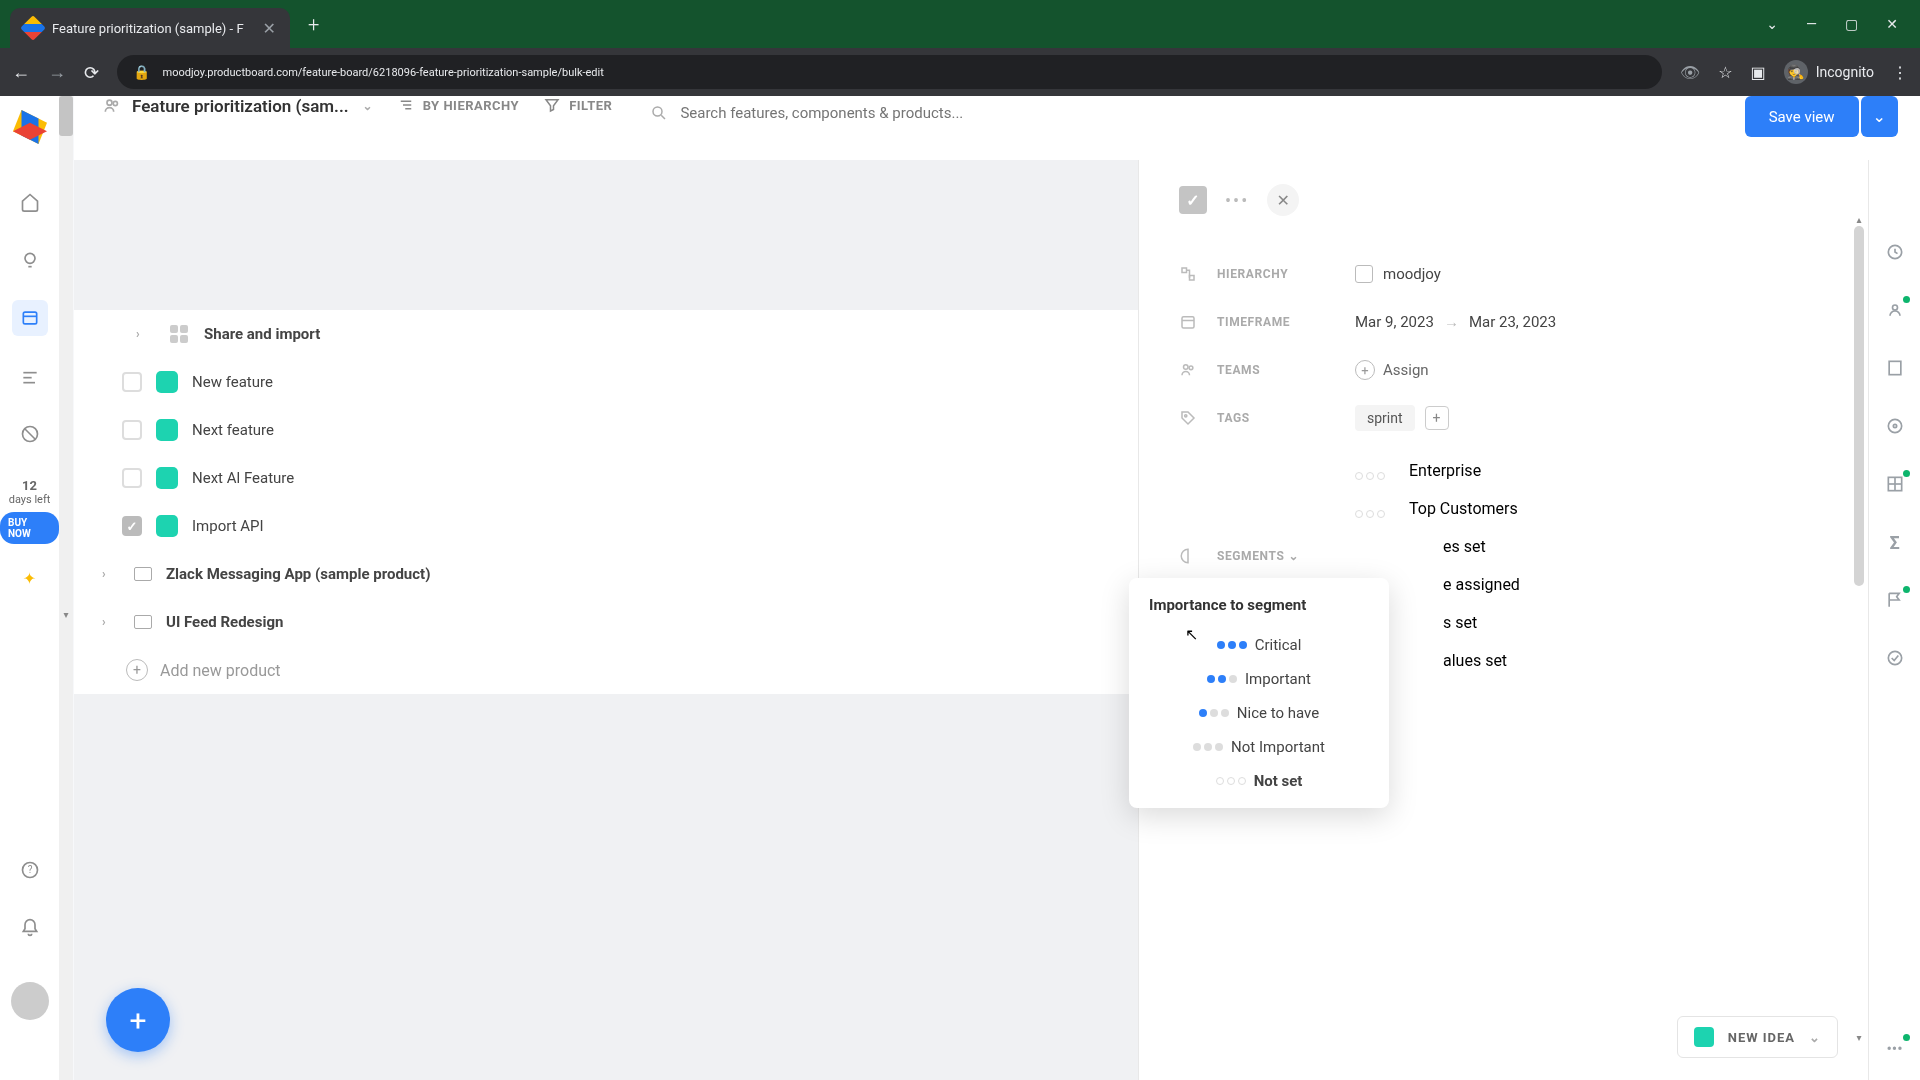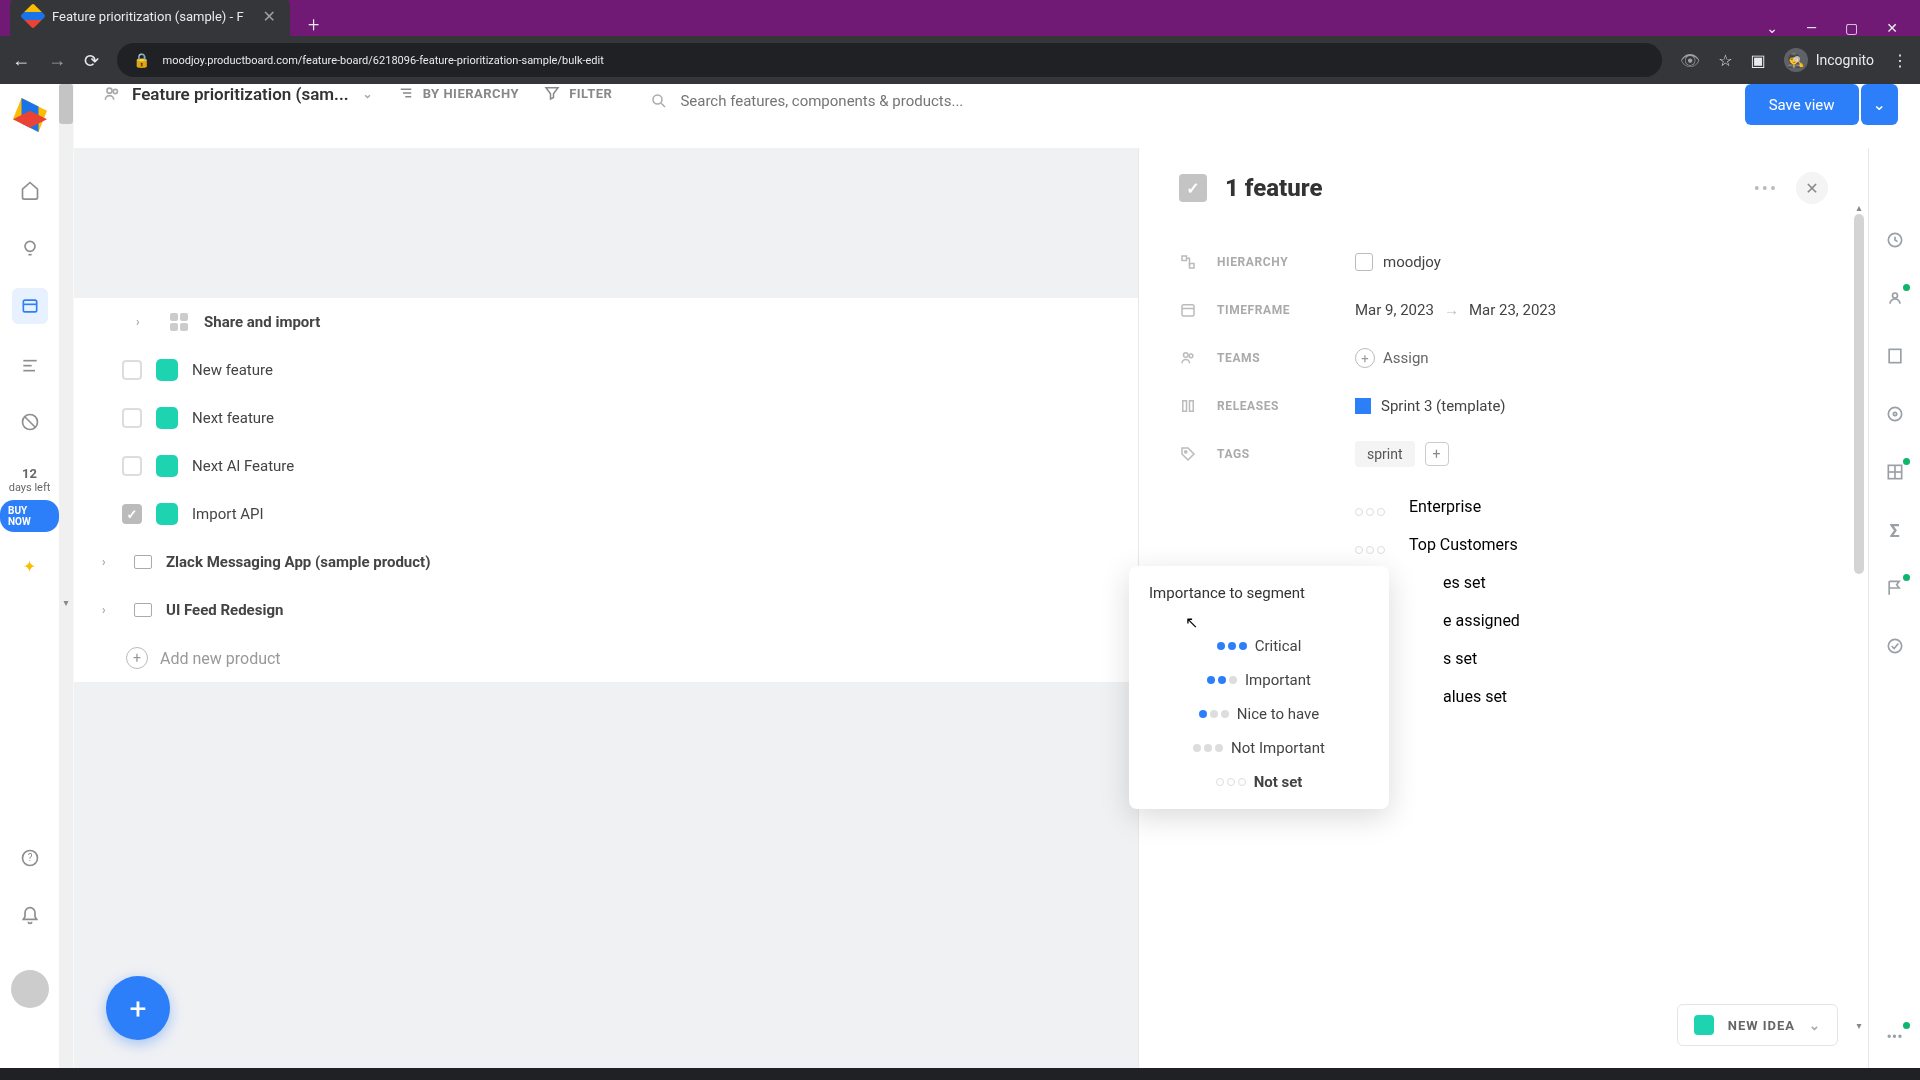--- a/index.html
+++ b/index.html
@@ -1,19 +1,19 @@
 <!DOCTYPE html>
 <html><head>
 <meta charset="utf-8">
 <style>
 * { margin: 0; padding: 0; box-sizing: border-box; font-family: -apple-system, BlinkMacSystemFont, "Segoe UI", Roboto, sans-serif; }
 body { background: #202124; overflow: hidden; width: 1920px; height: 1080px; }
 
 
-.browser-chrome { background: #701a75; height: 36px; display: flex; align-items: flex-end; }
+.browser-chrome { background: #14532d; height: 48px; display: flex; align-items: center; }
 .tab { background: #35363a; height: 40px; margin-top: 8px; margin-left: 10px; border-radius: 10px 10px 0 0; display: flex; align-items: center; padding: 0 14px; gap: 10px; min-width: 280px; }
 .tab-favicon { width: 18px; height: 18px; background: linear-gradient(135deg, #fbbc04 0%, #fbbc04 33%, #1a73e8 33%, #1a73e8 66%, #ea4335 66%); transform: rotate(45deg); border-radius: 2px; }
 .tab-title { color: #e8eaed; font-size: 13px; flex: 1; }
 .tab-close { color: #9aa0a6; font-size: 16px; cursor: pointer; }
 .new-tab { color: #e8eaed; font-size: 20px; margin-left: 18px; font-weight: 300; }
 .window-controls { margin-left: auto; display: flex; gap: 28px; padding-right: 22px; color: #e8eaed; font-size: 14px; }
 
 .nav-bar { background: #35363a; height: 48px; display: flex; align-items: center; padding: 0 12px; gap: 18px; }
 .nav-icon { color: #9aa0a6; font-size: 18px; cursor: pointer; }
 .nav-icon.active { color: #e8eaed; }
@@ -101,21 +101,21 @@
 .pip.grey { background: #ddd; }
 .seg-item { display:flex; align-items:flex-end; gap:24px; height: 38px; }
 .panel-scroll { position:absolute; right:4px; top:66px; bottom:50px; width:10px; }
 .ps-thumb { width:10px; height: 360px; background:#d4d4d4; border-radius:5px; }
 .ps-arrow { position:absolute; width:10px; height:14px; font-size:10px; color:#888; display:flex; align-items:center; justify-content:center; }
 .new-idea { position:absolute; right: 30px; bottom: 22px; display:flex; align-items:center; gap:14px; border:1px solid #e4e4e4; border-radius:6px; padding:10px 16px; background:#fff; font-weight:700; font-size:13px; letter-spacing:1px; color:#666; cursor:pointer; }
 .ni-chip { width:20px; height:20px; background:#1dd3b0; border-radius:4px; }
 
 
 .popover { position: absolute; width: 260px; background: #fff; border-radius: 8px; box-shadow: 0 8px 30px rgba(0,0,0,.15); padding: 18px 20px 10px; z-index: 100; top: 442px; left: 700px; }
-.pop-title { font-weight: 400; font-size: 15px; color: #333; margin-bottom: 27px; }
+.pop-title { font-weight: 700; font-size: 15px; color: #333; margin-bottom: 14px; }
 .pop-row { display:flex; align-items:center; gap:8px; padding: 8px 0; cursor:pointer; font-size: 15px; color:#444;justify-content:center; }
 .pop-row.bold { font-weight:700; }
 
 
 .right-rail { width: 52px; background: #fff; border-left: 1px solid #e8e8e8; display:flex; flex-direction:column; align-items:center; padding-top: 80px; gap: 34px; }
 .rail-icon { width:24px; height:24px; color:#9aa0a6; display:flex; align-items:center; justify-content:center; position:relative; cursor:pointer; }
 .dot-badge { position:absolute; top:-2px; right:-3px; width:7px; height:7px; background:#0db56d; border-radius:50%; }
 
 .cursor { position:absolute; top: 533px; left: 753px; font-size:16px; z-index:200; color:#000; pointer-events:none; }
 
@@ -321,21 +321,20 @@
             <div class="plus-circ">+</div>
             <span>Add new product</span>
           </div>
         </div>
         <div class="fab">+</div>
       </div>
 
       <div class="detail">
         <div class="detail-head">
           <div class="big-check">✓</div>
-          <div class="detail-title">1 feature</div>
           <div class="dots">•••</div>
           <div class="close-x">✕</div>
         </div>
 
         <div class="field">
           <span class="field-icon">
               <svg width="18" height="18" viewBox="0 0 24 24" fill="none" stroke="currentColor" stroke-width="2">
                 <rect x="4" y="4" width="6" height="6"></rect>
                 <rect x="14" y="14" width="6" height="6"></rect>
                 <path d="M10 7h4a0 0 0 010 0v10"></path>
@@ -371,33 +370,20 @@
                 <path d="M4 19a5 5 0 0110 0"></path>
               </svg>
             </span>
           <span class="field-label">TEAMS</span>
           <span class="field-val assign-btn">
             <span class="plus-circ" style="width:20px;height:20px;font-size:13px">+</span>
             <span>Assign</span>
           </span>
         </div>
 
-        <div class="field">
-          <span class="field-icon">
-              <svg width="18" height="18" viewBox="0 0 24 24" fill="none" stroke="currentColor" stroke-width="2">
-                <rect x="5" y="5" width="5" height="14"></rect>
-                <rect x="14" y="5" width="5" height="14"></rect>
-              </svg>
-            </span>
-          <span class="field-label">RELEASES</span>
-          <span class="field-val">
-              <span class="rel-flag"></span>
-              <span>Sprint 3 (template)</span>
-            </span>
-        </div>
 
         <div class="field">
           <span class="field-icon">
               <svg width="18" height="18" viewBox="0 0 24 24" fill="none" stroke="currentColor" stroke-width="2">
                 <path d="M4 4h8l8 8-8 8-8-8z"></path>
                 <circle cx="9" cy="9" r="1.5"></circle>
               </svg>
             </span>
           <span class="field-label">TAGS</span>
           <span class="field-val">

